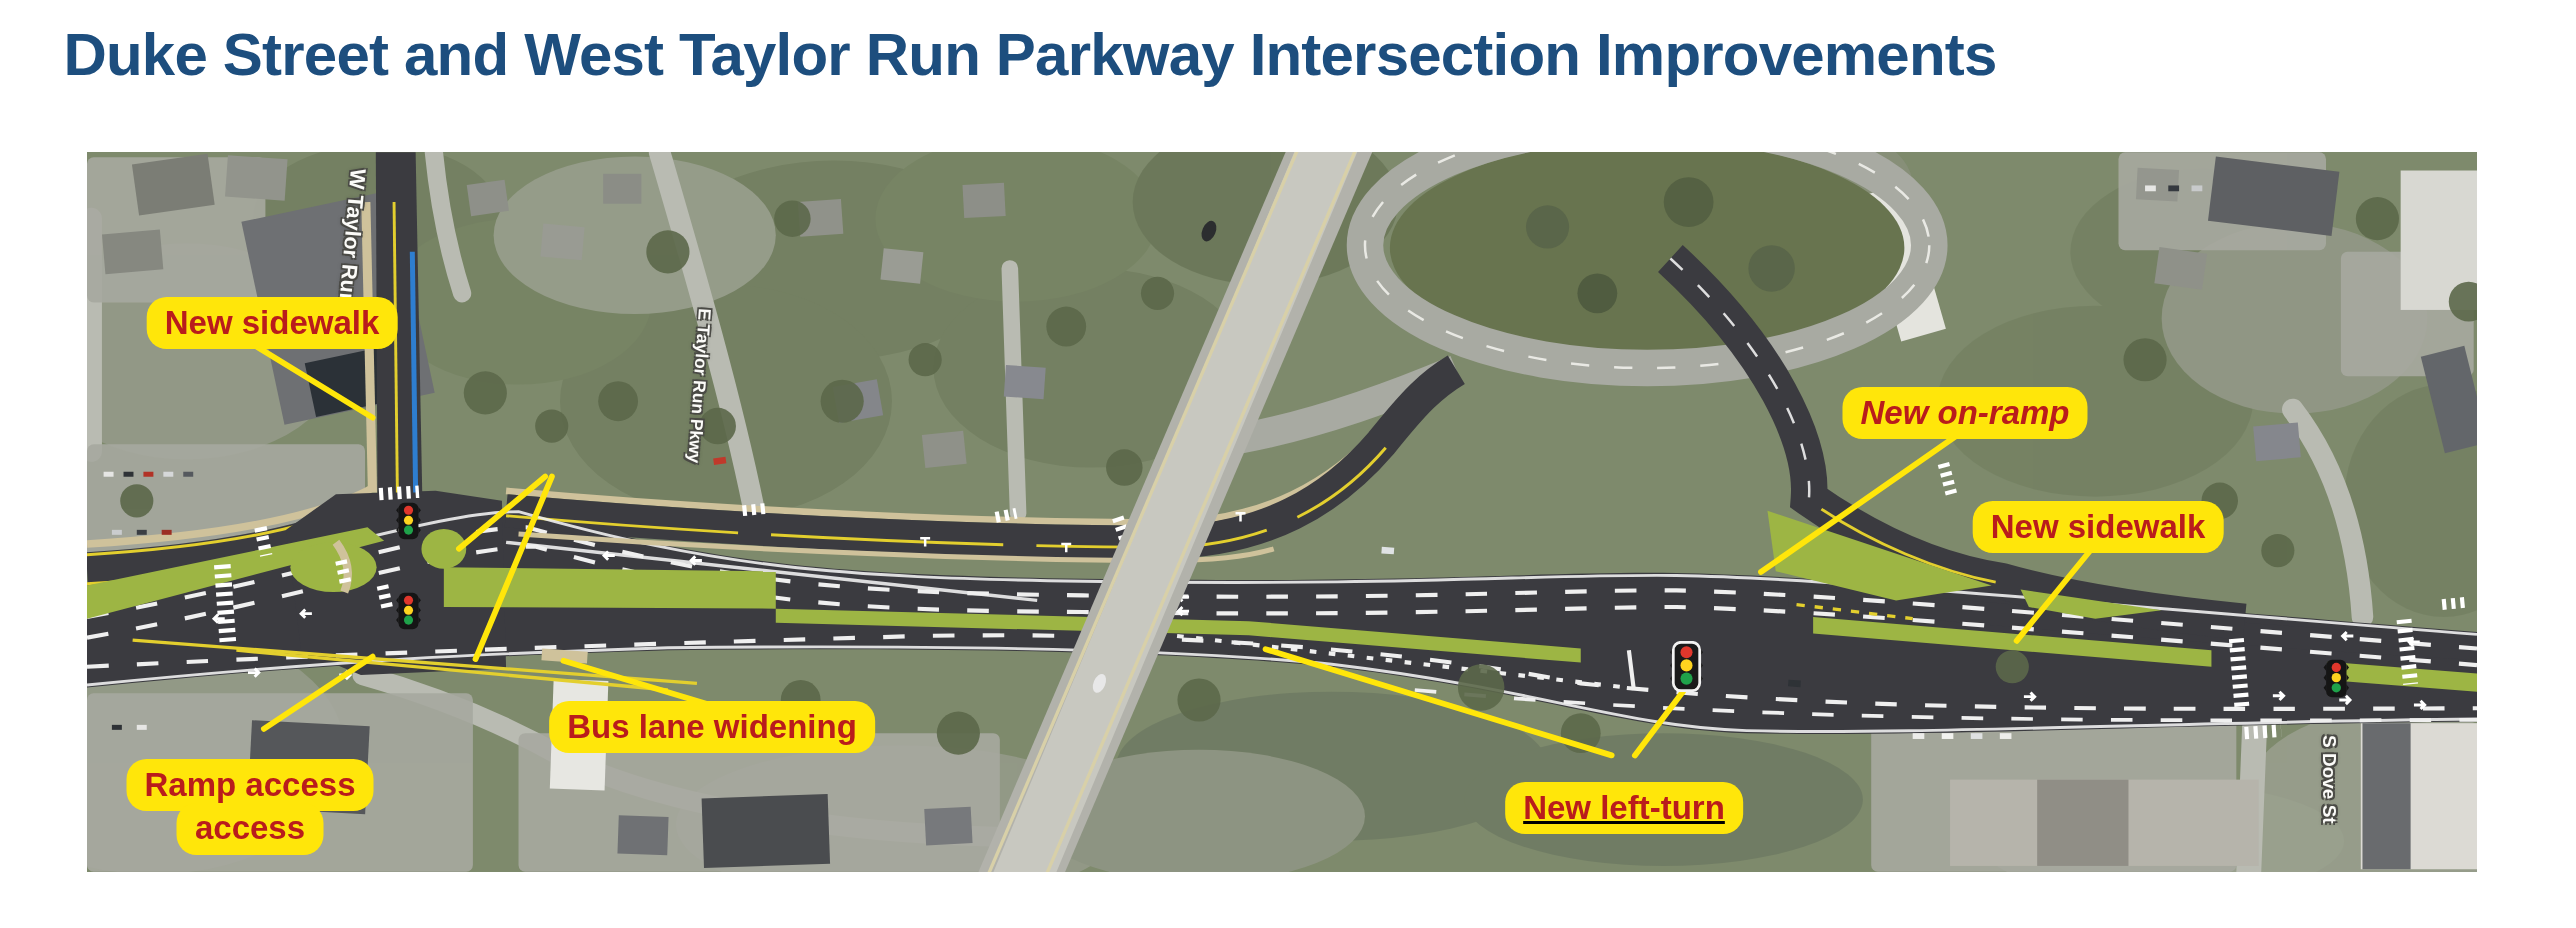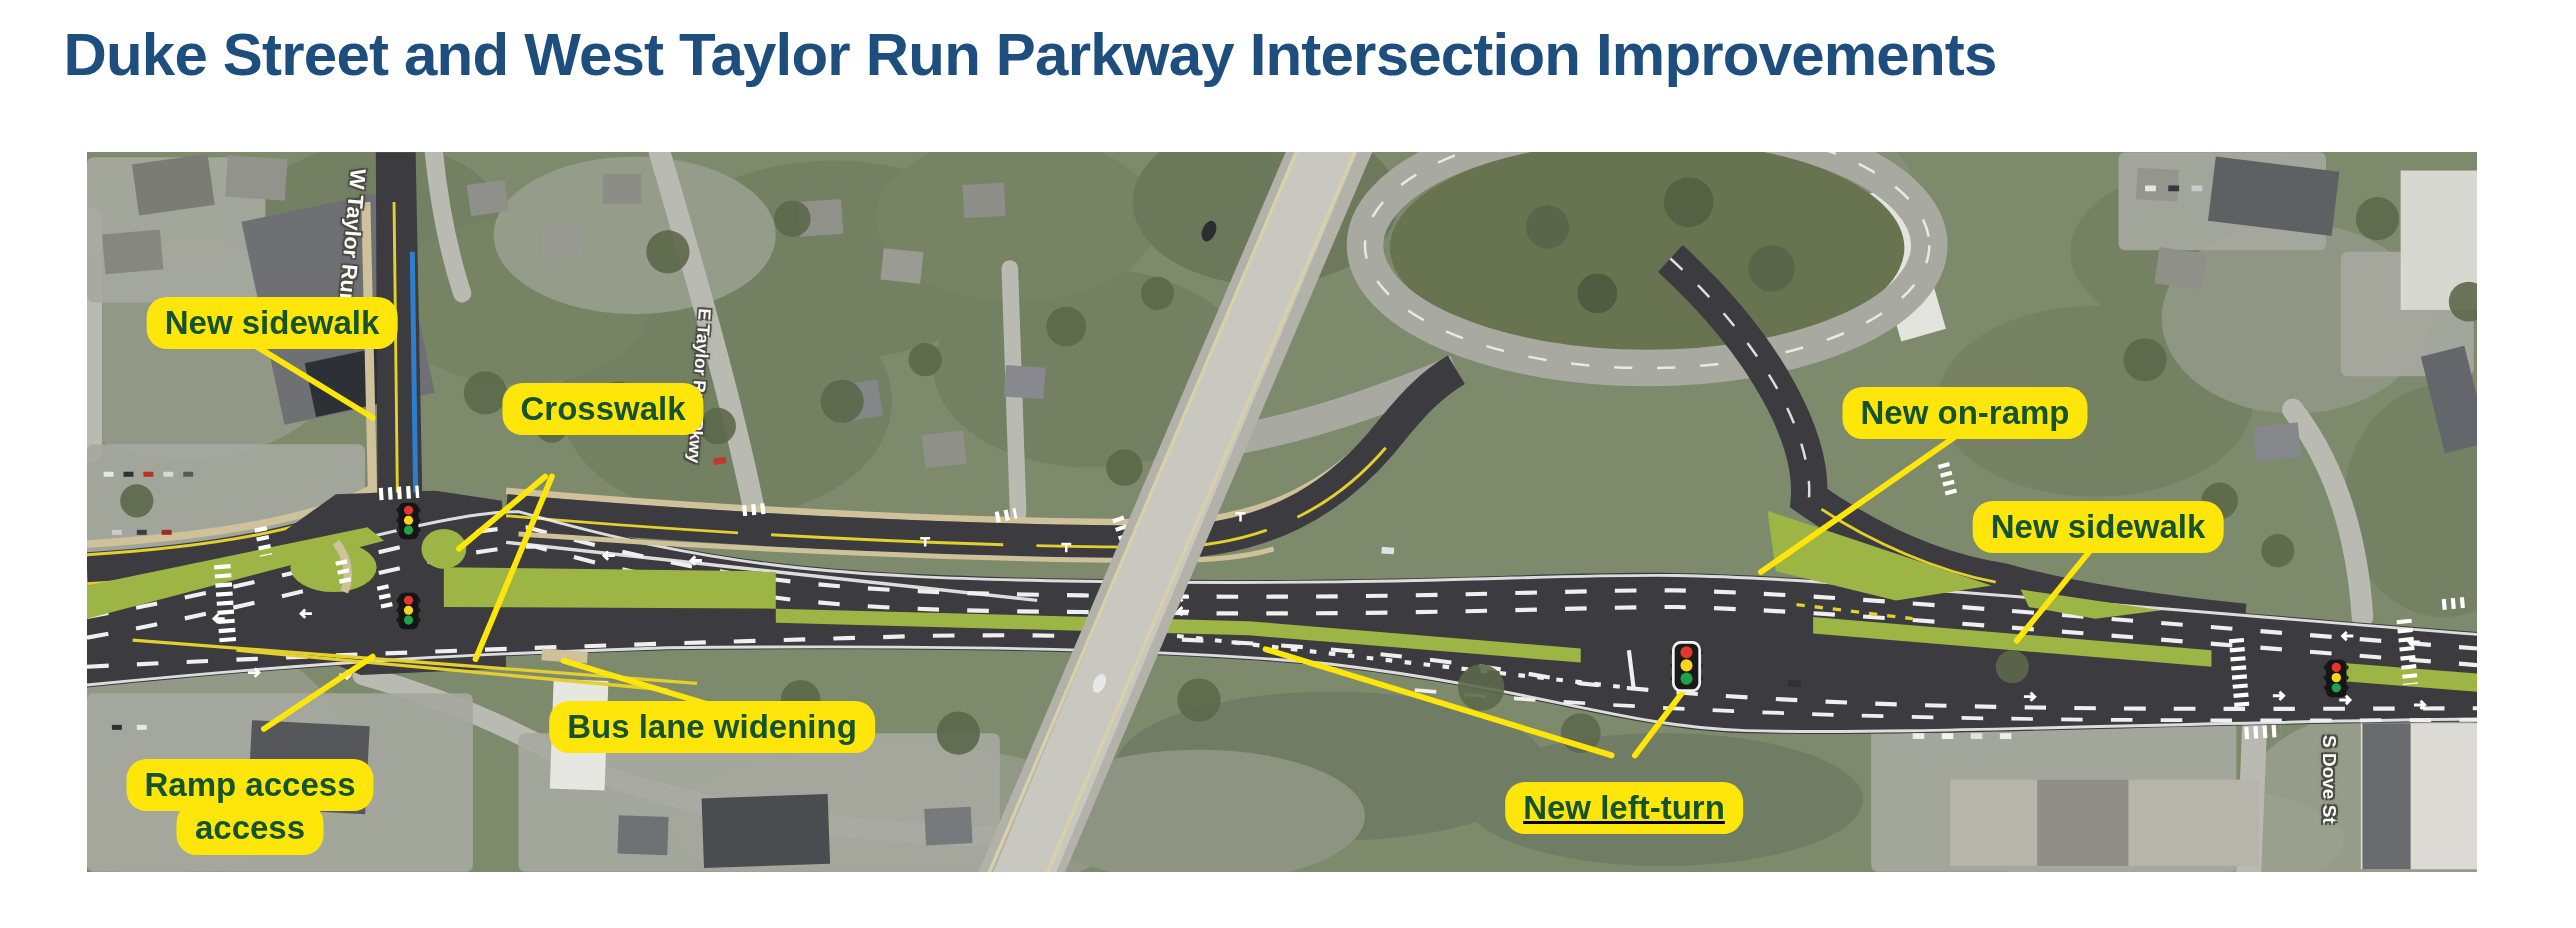--- a/index.html
+++ b/index.html
@@ -8,21 +8,21 @@
   #title{position:absolute;left:0;top:20px;width:2060px;text-align:center;margin:0;
          font-family:"Liberation Sans",sans-serif;font-weight:700;font-size:60px;
          letter-spacing:-0.8px;color:#1d4e7e;}
   #map{position:absolute;left:87px;top:152px;width:2390px;height:720px;background:#7e8a6c;z-index:1;}
   #map svg{display:block}
   
   #leaders{position:absolute;left:0;top:0;width:2576px;height:929px;z-index:20;pointer-events:none;}
   
   .callout{position:absolute;display:flex;flex-direction:column;align-items:center;z-index:30;
            transform:translateX(-50%);}
-  .pill{background:#ffe60a;color:#14532d;font-weight:700;font-size:33px;line-height:1.18;
+  .pill{background:#ffe60a;color:#b91c1c;font-weight:700;font-size:33px;line-height:1.18;
         padding:6.6px 18px;border-radius:20px;white-space:nowrap;font-family:"Liberation Sans",sans-serif;}
   .pill + .pill{margin-top:-8.3px;}
   
   .street{position:absolute;z-index:10;color:#fbfbf8;font-weight:700;white-space:nowrap;
           transform-origin:left top;
           text-shadow:-1.7px -1.7px 0 #4a4a45,1.7px -1.7px 0 #4a4a45,-1.7px 1.7px 0 #4a4a45,1.7px 1.7px 0 #4a4a45,0 0 4.1px rgba(30,30,30,.55);}
   
   .signal{position:absolute;z-index:25;}
 </style>
 </head>
@@ -347,37 +347,36 @@
     <line x1="2356" y1="526" x2="2122" y2="689"></line>
     <line x1="2518" y1="664" x2="2430" y2="772"></line>
   </g>
 </svg>
 
 <div class="callout" style="left:272px;top:297px;">
   <span class="pill">New sidewalk</span>
 </div>
 
 <div class="callout" style="left:603px;top:383px;">
-  <span class="pill">Crosswalk</span>
 </div>
 
 <div class="callout" style="left:250px;top:759px;">
   <span class="pill">Ramp access</span>
   <span class="pill">access</span>
 </div>
 
 <div class="callout" style="left:712px;top:701px;">
   <span class="pill">Bus lane widening</span>
 </div>
 
 <div class="callout" style="left:1624px;top:782px;text-decoration:underline;">
   <span class="pill">New left-turn</span>
 </div>
 
-<div class="callout" style="left:1965px;top:387px;">
+<div class="callout" style="left:1965px;top:387px;font-style:italic;">
   <span class="pill">New on-ramp</span>
 </div>
 
 <div class="callout" style="left:2098px;top:501px;">
   <span class="pill">New sidewalk</span>
 </div>
 
 <div class="signal" style="left:396px;top:502px;width:25px;height:38px;">
   <svg width="25" height="38" viewBox="0 0 30 46">
     <path d="M3 6 L0 10 L3 14 Z M3 18 L0 22 L3 26 Z M3 30 L0 34 L3 38 Z M27 6 L30 10 L27 14 Z M27 18 L30 22 L27 26 Z M27 30 L30 34 L27 38 Z" fill="#151515"></path>

